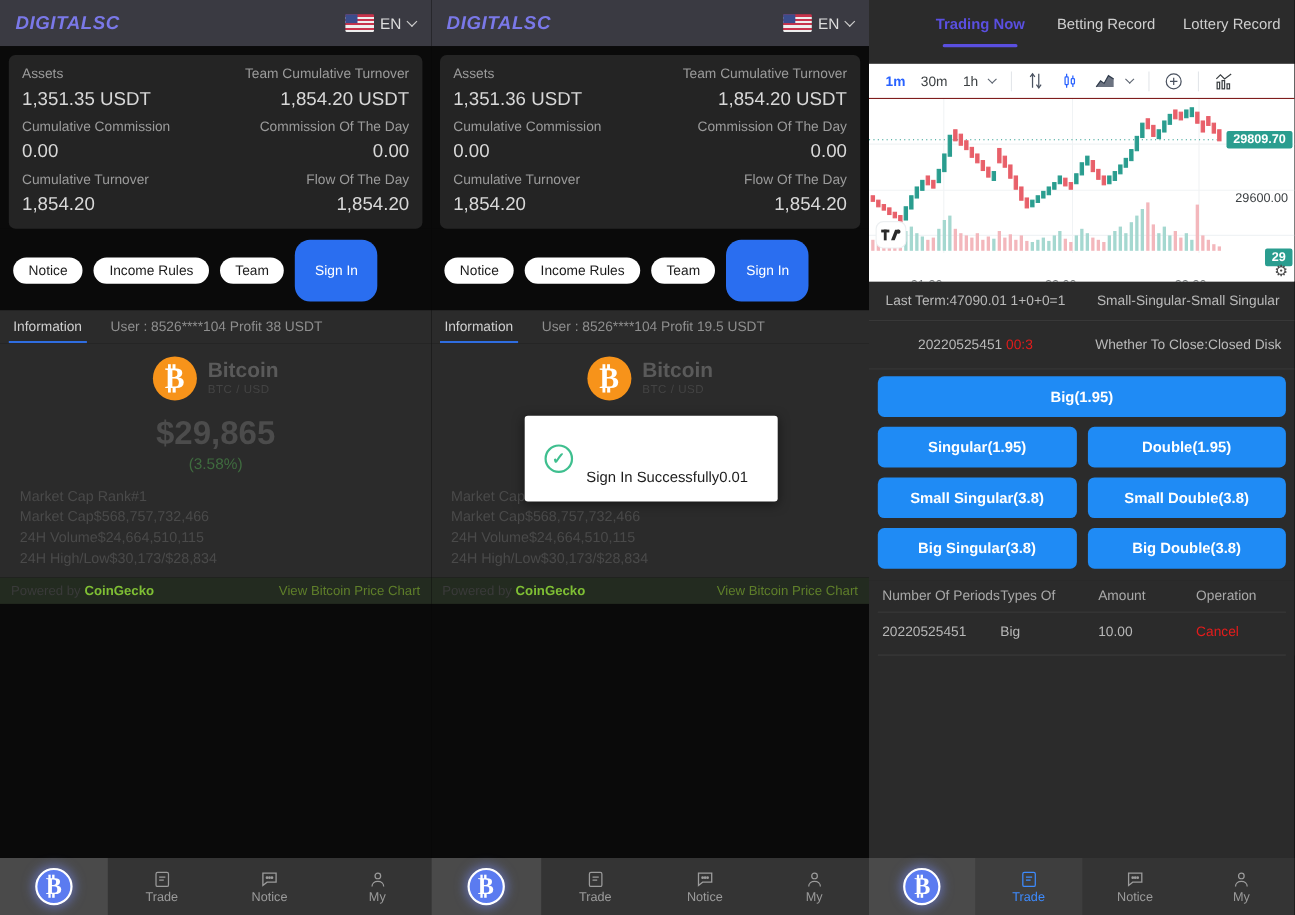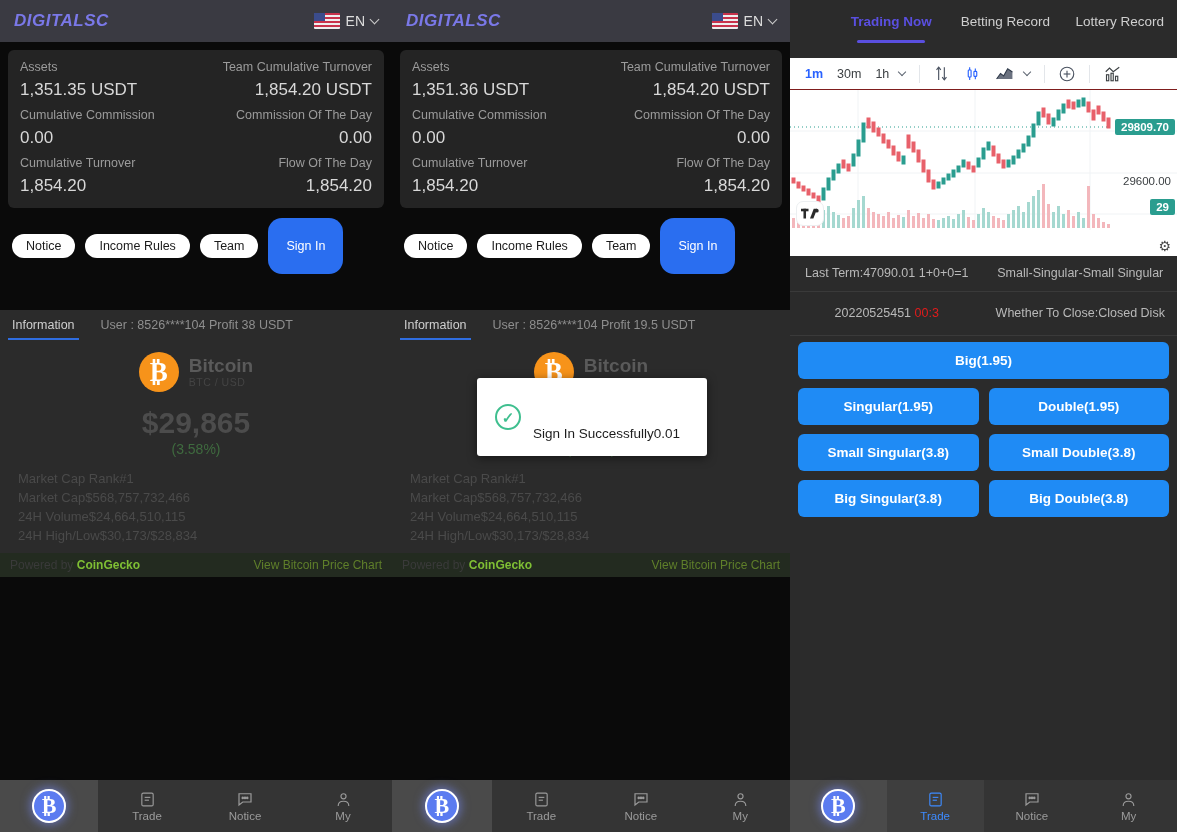--- a/index.html
+++ b/index.html
@@ -58,21 +58,21 @@
   .actions { display:flex; gap:10px; padding:10px 12px 8px 12px; align-items:center; }
   .pill {
     background:#fff; color:#1b1b1b; border:none; border-radius:14px;
     font-size:12.5px; padding:5px 14px; font-family:inherit; cursor:pointer;
     white-space:nowrap;
   }
   .pill.primary { background:#2a6ef0; color:#fff; font-weight:normal; padding:21px 18px; }
 
   
   .infobar {
-    display:flex; align-items:center; background:#2b2b2b; height:30px; position:relative;margin-top:28px;
+    display:flex; align-items:center; background:#2b2b2b; height:30px; position:relative;
   }
   .info-tab {
     color:#cfcfcf; font-size:12.5px; padding:0 12px; line-height:30px; position:relative;
   }
   .info-tab::after {
     content:""; position:absolute; left:8px; right:8px; bottom:0; height:2px; background:#2f6de0;
   }
   .info-user { color:#8e8e8e; font-size:12.5px; margin-left:14px; }
 
   
@@ -721,21 +721,21 @@
           <svg width="18" height="14" viewBox="0 0 24 18">
             <rect x="0" y="2" width="10" height="3.4" fill="#2b2b2b"></rect>
             <rect x="3.3" y="2" width="3.4" height="13" fill="#2b2b2b"></rect>
             <polygon points="12,15 17,2 21.5,2 16.5,15" fill="#2b2b2b"></polygon>
             <circle cx="21" cy="4.5" r="2.6" fill="#2b2b2b"></circle>
           </svg>
         </div>
 
         <div class="px-tag" style="top:29px">29809.70</div>
         <div class="px-plain" style="top:85px">29600.00</div>
-        <div class="px-tag" style="top:109px">29</div>
+        <div class="px-tag" style="top:136px">29</div>
 
         <div class="time-axis">
           <span style="position:absolute;left:38px">21:30</span>
           <span style="position:absolute;left:160px">22:00</span>
           <span style="position:absolute;left:278px">22:30</span>
         </div>
         <span class="gear-ico">⚙</span>
       </div>
     </div>
 
@@ -762,20 +762,34 @@
       <div class="bet-row">
         <button class="bet-btn">Small Singular(3.8)</button>
         <button class="bet-btn">Small Double(3.8)</button>
       </div>
       <div class="bet-row">
         <button class="bet-btn">Big Singular(3.8)</button>
         <button class="bet-btn">Big Double(3.8)</button>
       </div>
     </div>
 
+    <div class="bt-table">
+      <div class="bt-head">
+        <div class="bt-c1">Number Of Periods</div>
+        <div class="bt-c2">Types Of</div>
+        <div class="bt-c3">Amount</div>
+        <div class="bt-c4">Operation</div>
+      </div>
+      <div class="bt-row">
+        <div class="bt-c1">20220525451</div>
+        <div class="bt-c2">Big</div>
+        <div class="bt-c3">10.00</div>
+        <div class="bt-c4"><span class="cancel-link">Cancel</span></div>
+      </div>
+    </div>
 
     <div class="bottom-nav">
       <div class="nav-item home">
         <div class="nav-btc">₿</div>
       </div>
       <div class="nav-item active">
         <span class="nav-ico">
           <svg width="17" height="17" viewBox="0 0 24 24" fill="none" stroke="#3d8bff" stroke-width="1.6">
             <rect x="4" y="3" width="16" height="18" rx="2"></rect>
               <line x1="8" y1="9" x2="16" y2="9"></line>

